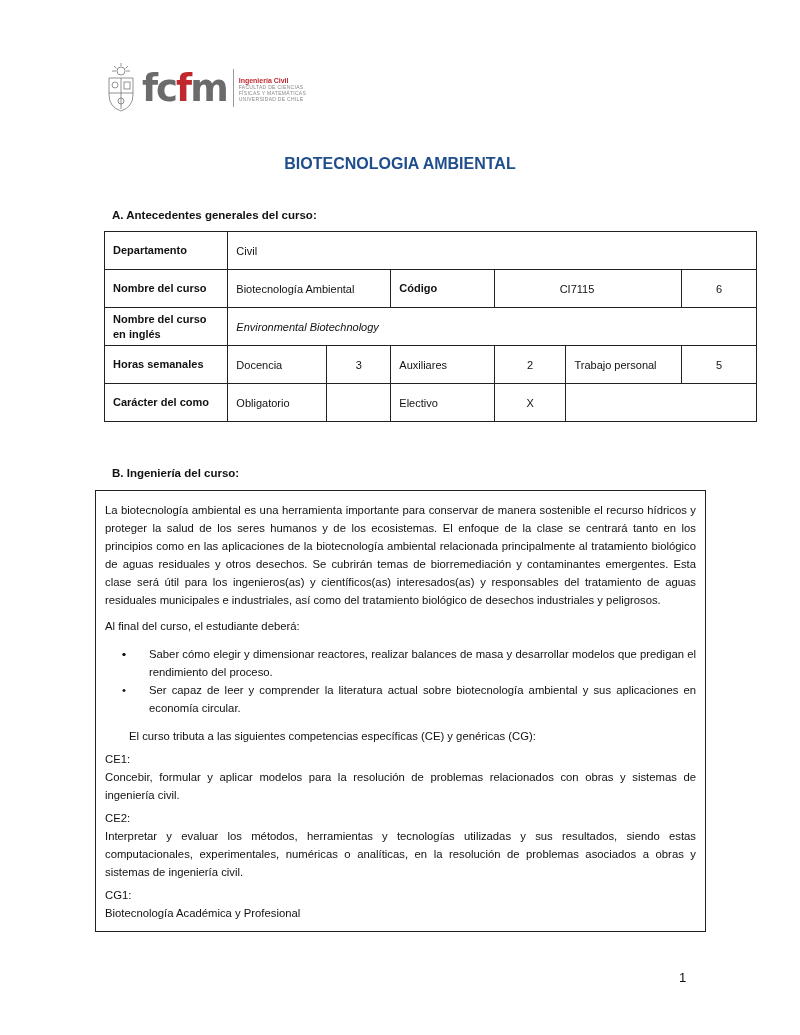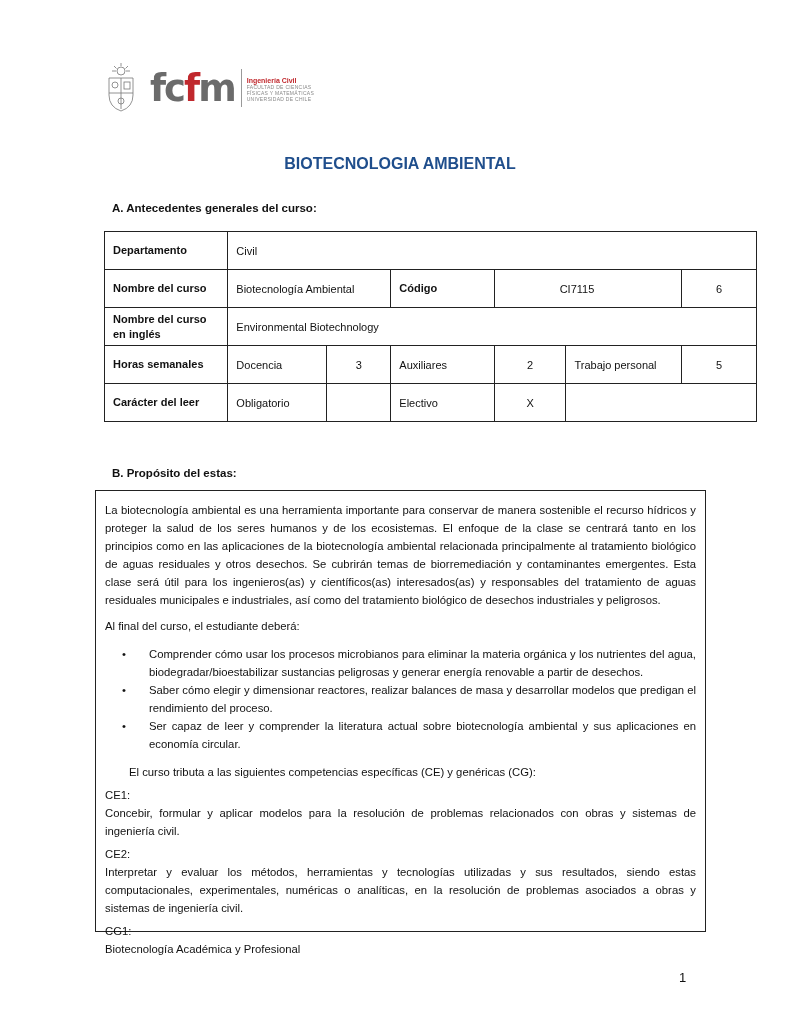--- a/index.html
+++ b/index.html
@@ -3,42 +3,42 @@
 <meta charset="utf-8">
 <style>
   html, body { margin: 0; padding: 0; background: #ffffff; }
   body { width: 800px; height: 1035px; position: relative; overflow: hidden;
          font-family: "Liberation Sans", sans-serif; color: #111; }
   .page { position: absolute; left: 0; top: 0; width: 800px; height: 1035px; }
 
   
   .logo { position: absolute; left: 106px; top: 62px; height: 52px; display: flex; align-items: center; }
   .logo-crest { width: 30px; height: 50px; }
-  .logo-fcfm { margin-left: 14px; font-family: "DejaVu Sans", sans-serif; font-weight: bold; font-size: 37px;
+  .logo-fcfm { margin-left: 6px; font-family: "DejaVu Sans", sans-serif; font-weight: bold; font-size: 37px;
                color: #6b6b6b; letter-spacing: -2px; line-height: 1; }
   .logo-fcfm .f2 { color: #c0282d; }
   .logo-divider { width: 1px; height: 38px; background: #999; margin: 0 5px 0 6px; }
   .logo-text { display: flex; flex-direction: column; line-height: 1; margin-top: 2px; }
   .logo-text .l1 { font-size: 7px; color: #c0282d; font-weight: bold; }
   .logo-text .l2 { font-size: 5px; color: #888; letter-spacing: 0.3px; margin-top: 1px; }
 
   
   .title-block { position: absolute; left: 0; width: 800px; top: 152px; text-align: center; }
   .title-main { font-size: 11px; font-weight: bold; color: #111; }
   .title-sub { font-size: 16px; font-weight: bold; color: #1f4e8c; margin-top: 3px; }
 
   .section-heading { position: absolute; left: 112px; font-size: 11.5px; font-weight: bold; }
 
   
   table.info { position: absolute; left: 104px; top: 231px; width: 653px; border-collapse: collapse;
                font-size: 11px; table-layout: fixed; }
   table.info td { border: 1px solid #222; padding: 0 8px; vertical-align: middle; }
   table.info td.lbl { font-weight: bold; line-height: 15px; }
   table.info td.c { text-align: center; }
-  table.info td.it { }
+  table.info td.it { font-style: italic; }
 
   
   .purpose { position: absolute; left: 95px; top: 490px; width: 611px; height: 442px;
              border: 1px solid #222; box-sizing: border-box; padding: 10px 9px 0 9px;
              font-size: 11.3px; line-height: 18px; }
   .purpose p { margin: 0; text-align: justify; }
   .purpose .para1 { margin-bottom: 8px; }
   .purpose .intro { margin-bottom: 10px; }
   .purpose ul { list-style: none; margin: 0 0 10px 0; padding: 0; }
   .purpose li { position: relative; padding-left: 44px; text-align: justify; }
@@ -79,21 +79,21 @@
       <span class="l2">FACULTAD DE CIENCIAS</span>
       <span class="l2">FÍSICAS Y MATEMÁTICAS</span>
       <span class="l2">UNIVERSIDAD DE CHILE</span>
     </div>
   </div>
 
   <div class="title-block">
     <div class="title-sub">BIOTECNOLOGIA AMBIENTAL</div>
   </div>
 
-  <div class="section-heading" style="top:202px;">A. Antecedentes generales del curso:</div>
+  <div class="section-heading" style="top:209px;">A. Antecedentes generales del curso:</div>
 
   <table class="info">
     <colgroup>
       <col style="width:112px">
         <col style="width:90px">
         <col style="width:58px">
         <col style="width:94px">
       <col style="width:65px">
         <col style="width:105px">
         <col style="width:68px">
@@ -117,37 +117,37 @@
     <tr style="height:38px">
       <td class="lbl">Horas semanales</td>
       <td>Docencia</td>
       <td class="c">3</td>
       <td>Auxiliares</td>
       <td class="c">2</td>
       <td>Trabajo personal</td>
       <td class="c">5</td>
     </tr>
     <tr style="height:38px">
-      <td class="lbl">Carácter del leer</td>
+      <td class="lbl">Carácter del como</td>
       <td>Obligatorio</td>
       <td class="c"></td>
       <td>Electivo</td>
       <td class="c">X</td>
       <td colspan="2"></td>
     </tr>
   </tbody>
     </table>
 
-  <div class="section-heading" style="top:467px;">B. Propósito del estas:</div>
+  <div class="section-heading" style="top:467px;">B. Ingeniería del curso:</div>
 
   <div class="purpose">
     <p class="para1">La biotecnología ambiental es una herramienta importante para conservar de manera sostenible el recurso hídricos y proteger la salud de los seres humanos y de los ecosistemas. El enfoque de la clase se centrará tanto en los principios como en las aplicaciones de la biotecnología ambiental relacionada principalmente al tratamiento biológico de aguas residuales y otros desechos. Se cubrirán temas de biorremediación y contaminantes emergentes. Esta clase será útil para los ingenieros(as) y científicos(as) interesados(as) y responsables del tratamiento de aguas residuales municipales e industriales, así como del tratamiento biológico de desechos industriales y peligrosos.</p>
     <p class="intro">Al final del curso, el estudiante deberá:</p>
     <ul>
-      <li><span class="bullet">•</span><span>Comprender cómo usar los procesos microbianos para eliminar la materia orgánica y los nutrientes del agua, biodegradar/bioestabilizar sustancias peligrosas y generar energía renovable a partir de desechos.</span></li>
+      <li><span class="bullet">•</span></li>
       <li><span class="bullet">•</span><span>Saber cómo elegir y dimensionar reactores, realizar balances de masa y desarrollar modelos que predigan el rendimiento del proceso.</span></li>
       <li><span class="bullet">•</span><span>Ser capaz de leer y comprender la literatura actual sobre biotecnología ambiental y sus aplicaciones en economía circular.</span></li>
     </ul>
     <p class="trib">El curso tributa a las siguientes competencias específicas  (CE) y genéricas (CG):</p>
     <div class="comp">
       <span class="code">CE1: </span>
       <span class="desc">Concebir, formular y aplicar modelos para la resolución de problemas relacionados con obras y sistemas de ingeniería civil.</span>
     </div>
     <div class="comp">
       <span class="code">CE2: </span>

